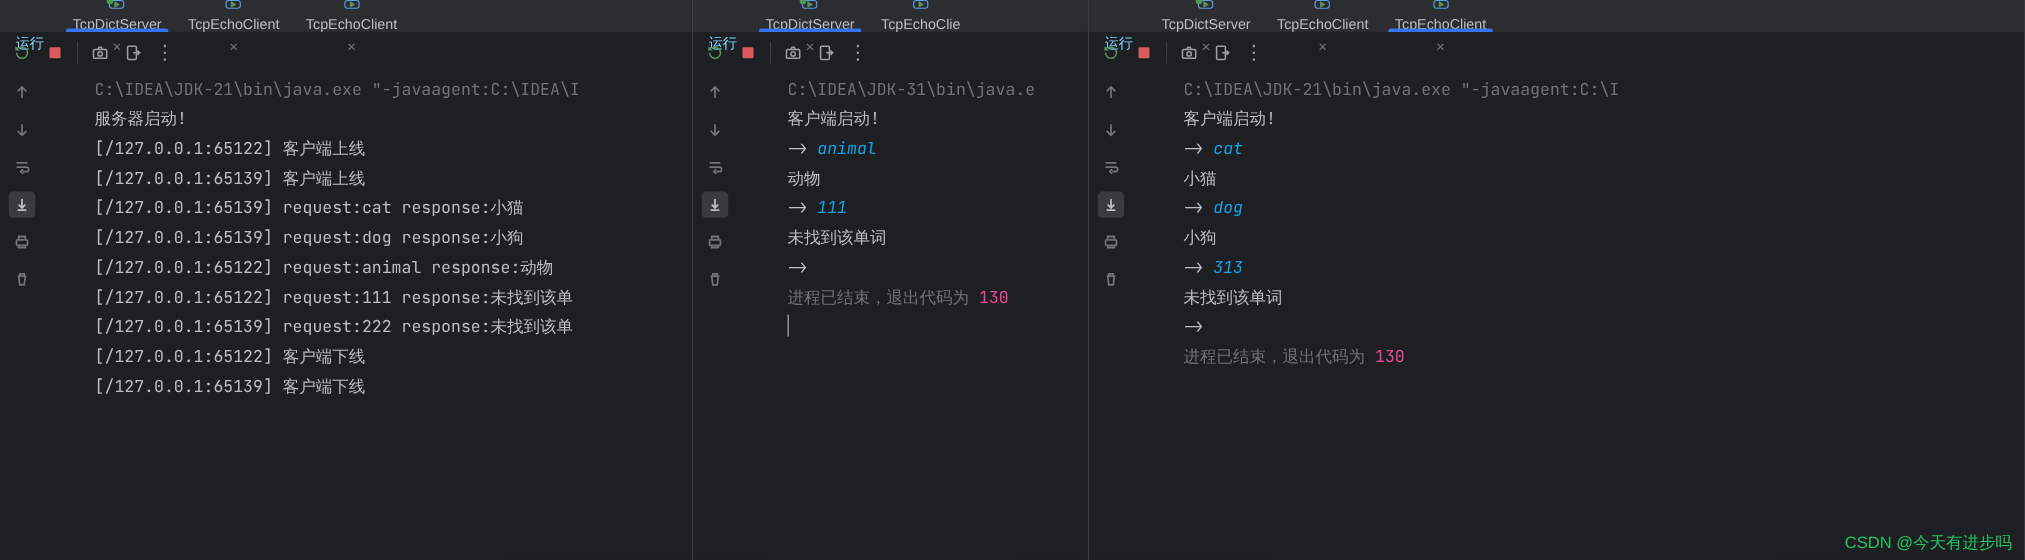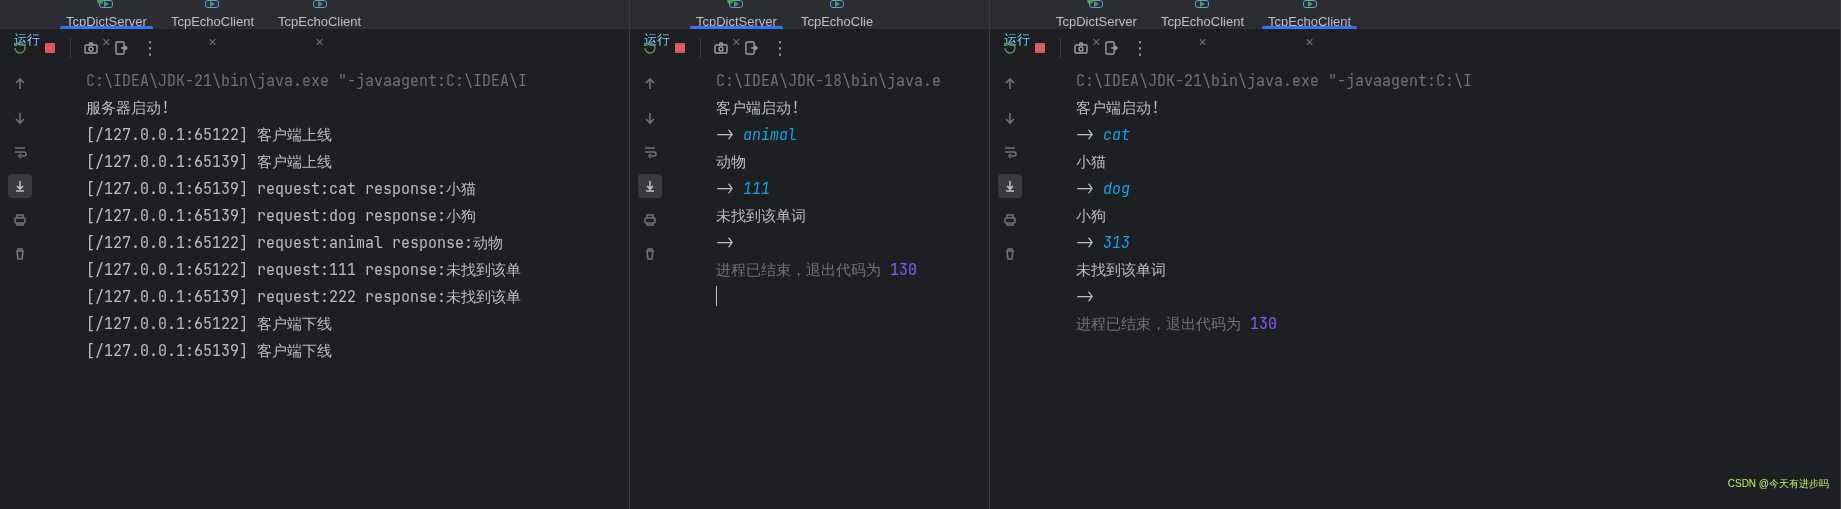--- a/index.html
+++ b/index.html
@@ -126,30 +126,30 @@
     font-size: 15px;
     line-height: 27px;
     overflow: hidden;
     white-space: pre;
     color: #bcbec4;
     margin-left: 40px;
   }
   .console .cmd { color: #6f737a; }
   .console .input { color: #0ea5e9; font-style: italic; }
   .console .exit { color: #6f737a; }
-  .console .num { color: #8b5cf6; }
+  .console .num { color: #ec4899; }
   .caret {
     display: inline-block; width: 1px; height: 20px;
     background: #bcbec4; vertical-align: -4px;
   }
   .watermark {
     position: absolute;
-    right: 12px; bottom: 18px;
-    color: #bef264;
-    font-size: 10px;
+    right: 12px; bottom: 6px;
+    color: #22c55e;
+    font-size: 15px;
     pointer-events: none;
   }
 </style>
 </head>
 <body>
 
 <div class="pane pane-1">
   <div class="tabbar">
     <div class="label">运行</div>
     <div class="tab active">
@@ -312,21 +312,21 @@
             <rect x="3" y="6" width="10" height="5" rx="1"></rect>
             <path d="M5 6V3h6v3M5 11v2h6v-2"></path>
           </svg>
         </span>
       <span class="g">
           <svg viewBox="0 0 16 16">
             <path d="M4 5h8M6 5V3h4v2M5 5l1 8h4l1-8"></path>
           </svg>
         </span>
     </div>
-    <div class="console"><span class="cmd">C:\IDEA\JDK-18\bin\java.e</span>
+    <div class="console"><span class="cmd">C:\IDEA\JDK-31\bin\java.e</span>
 <span>客户端启动!</span>
 <span>-&gt; </span><span class="input">animal</span>
 <span>动物</span>
 <span>-&gt; </span><span class="input">111</span>
 <span>未找到该单词</span>
 <span>-&gt;</span>
 <span class="exit"><span>进程已结束，退出代码为 </span><span class="num">130</span></span>
 <span class="caret"></span></div>
   </div>
 </div>

